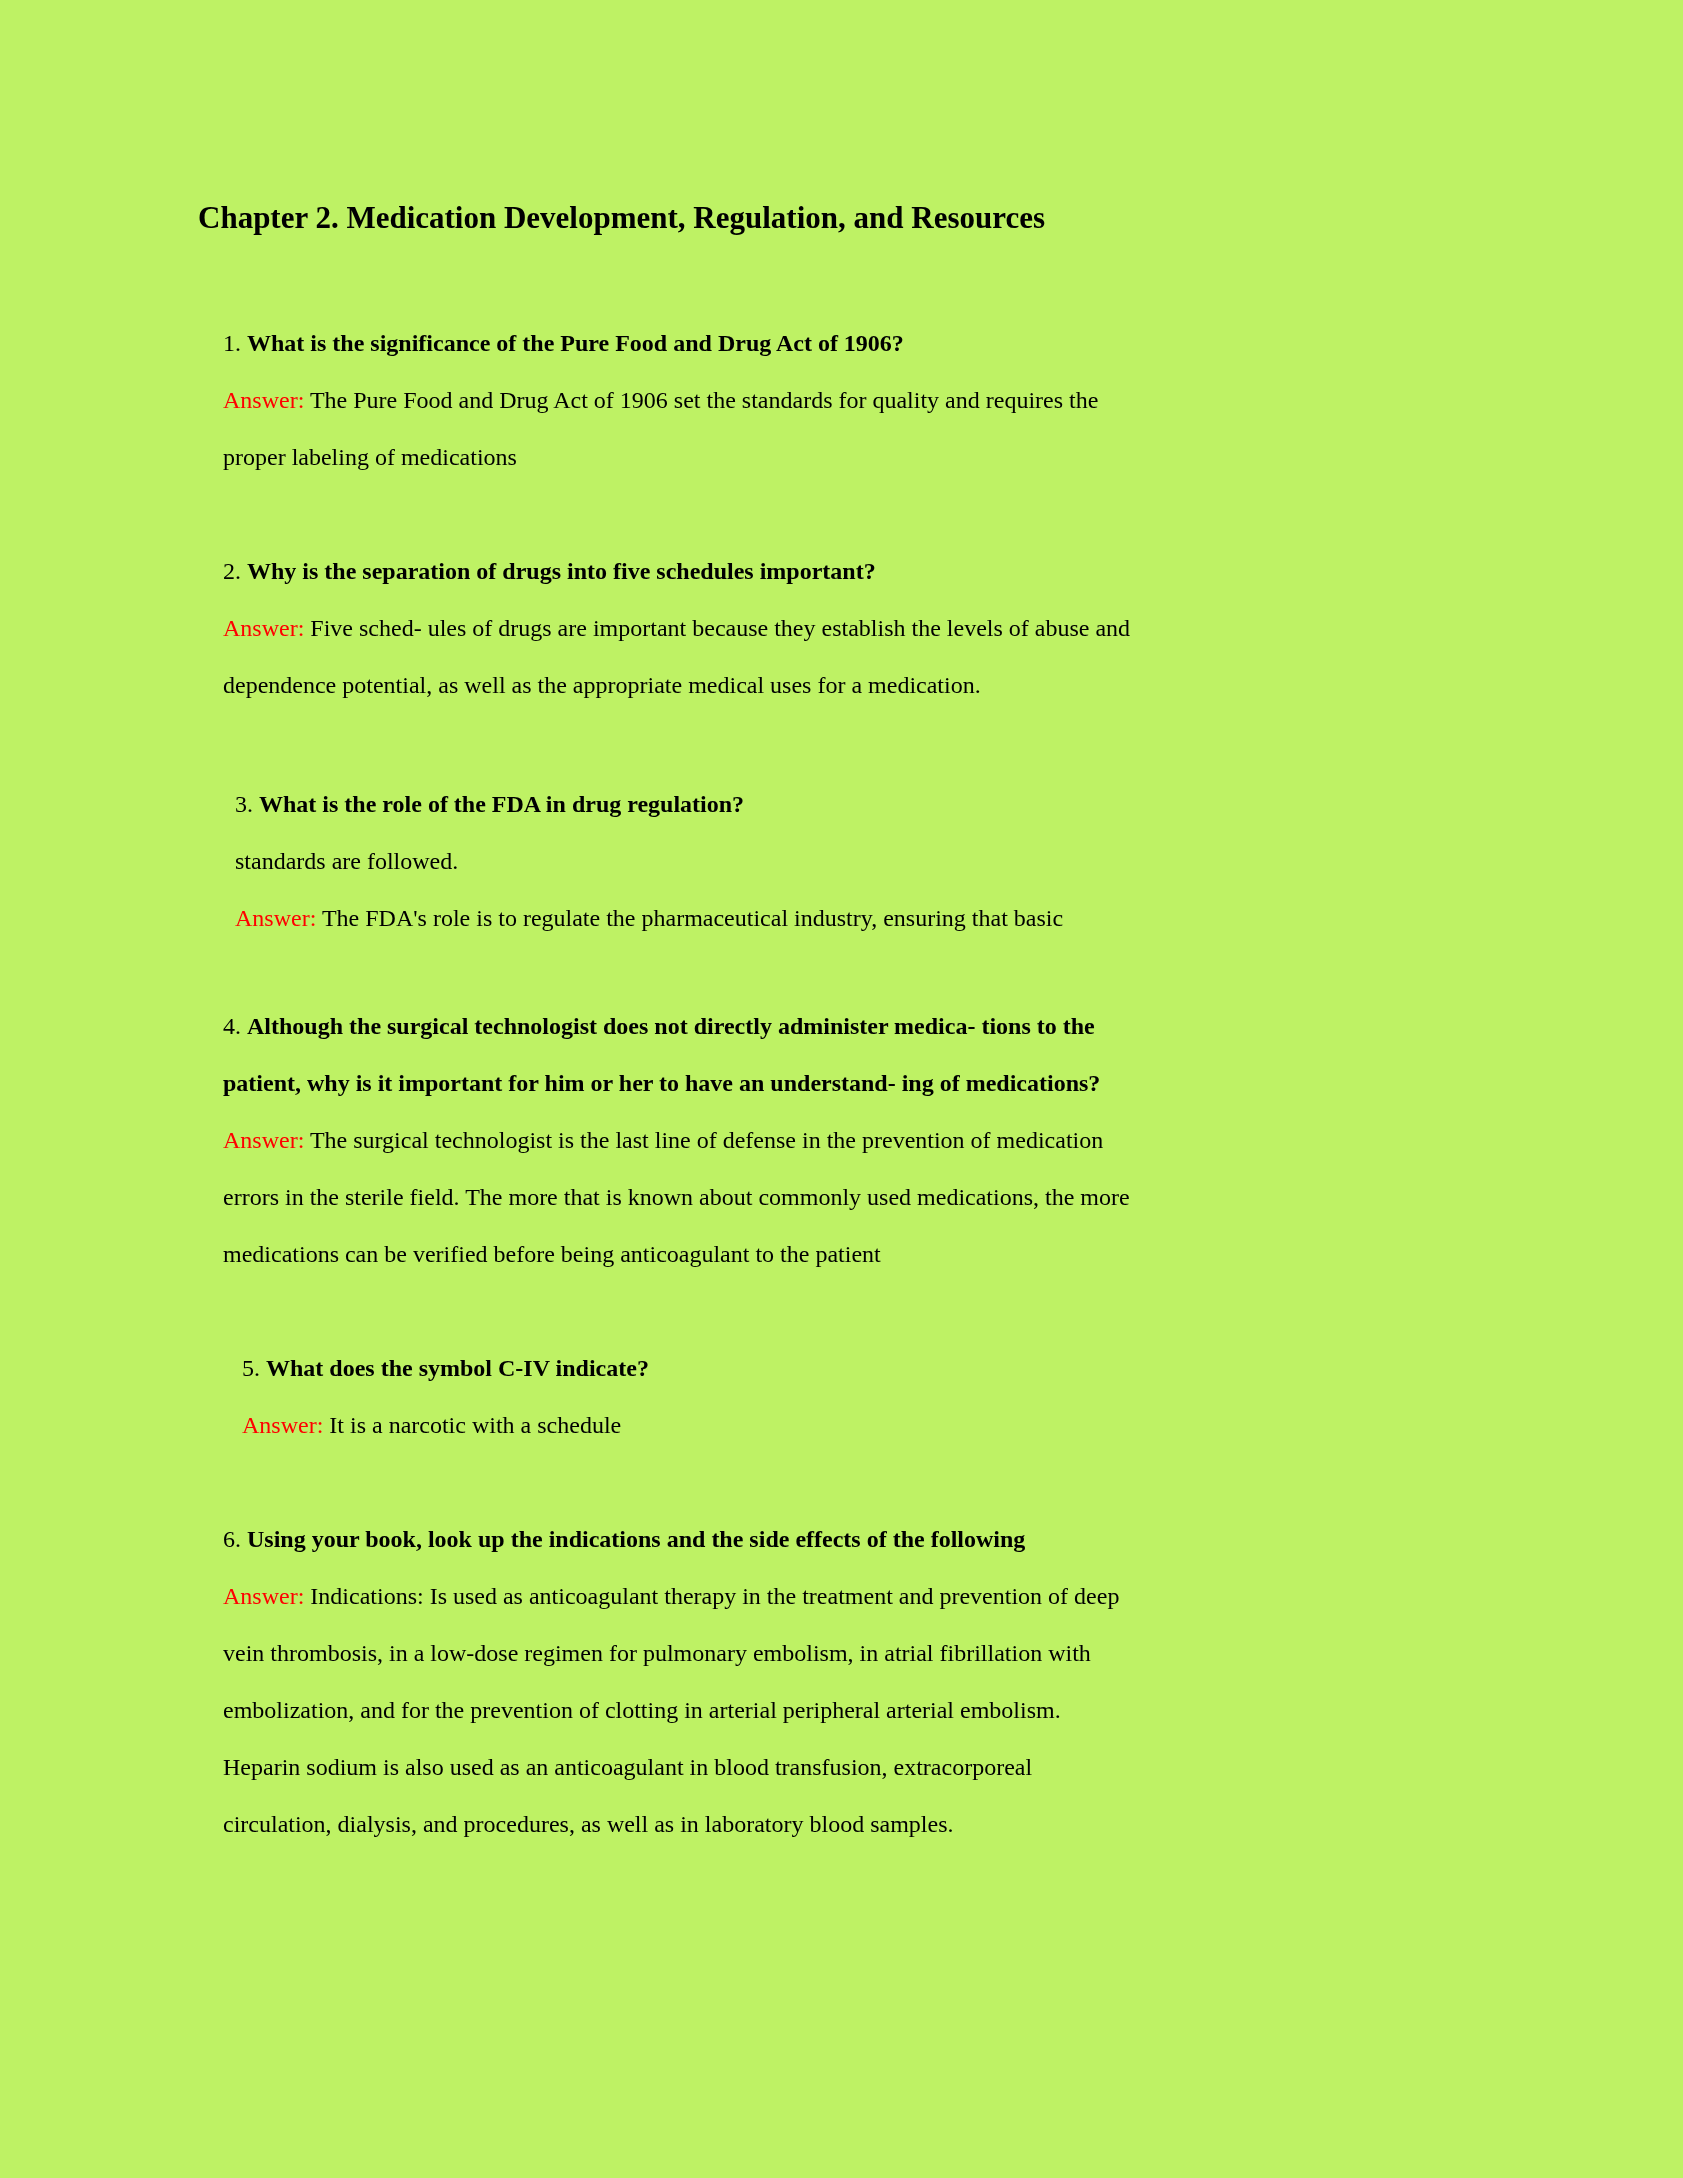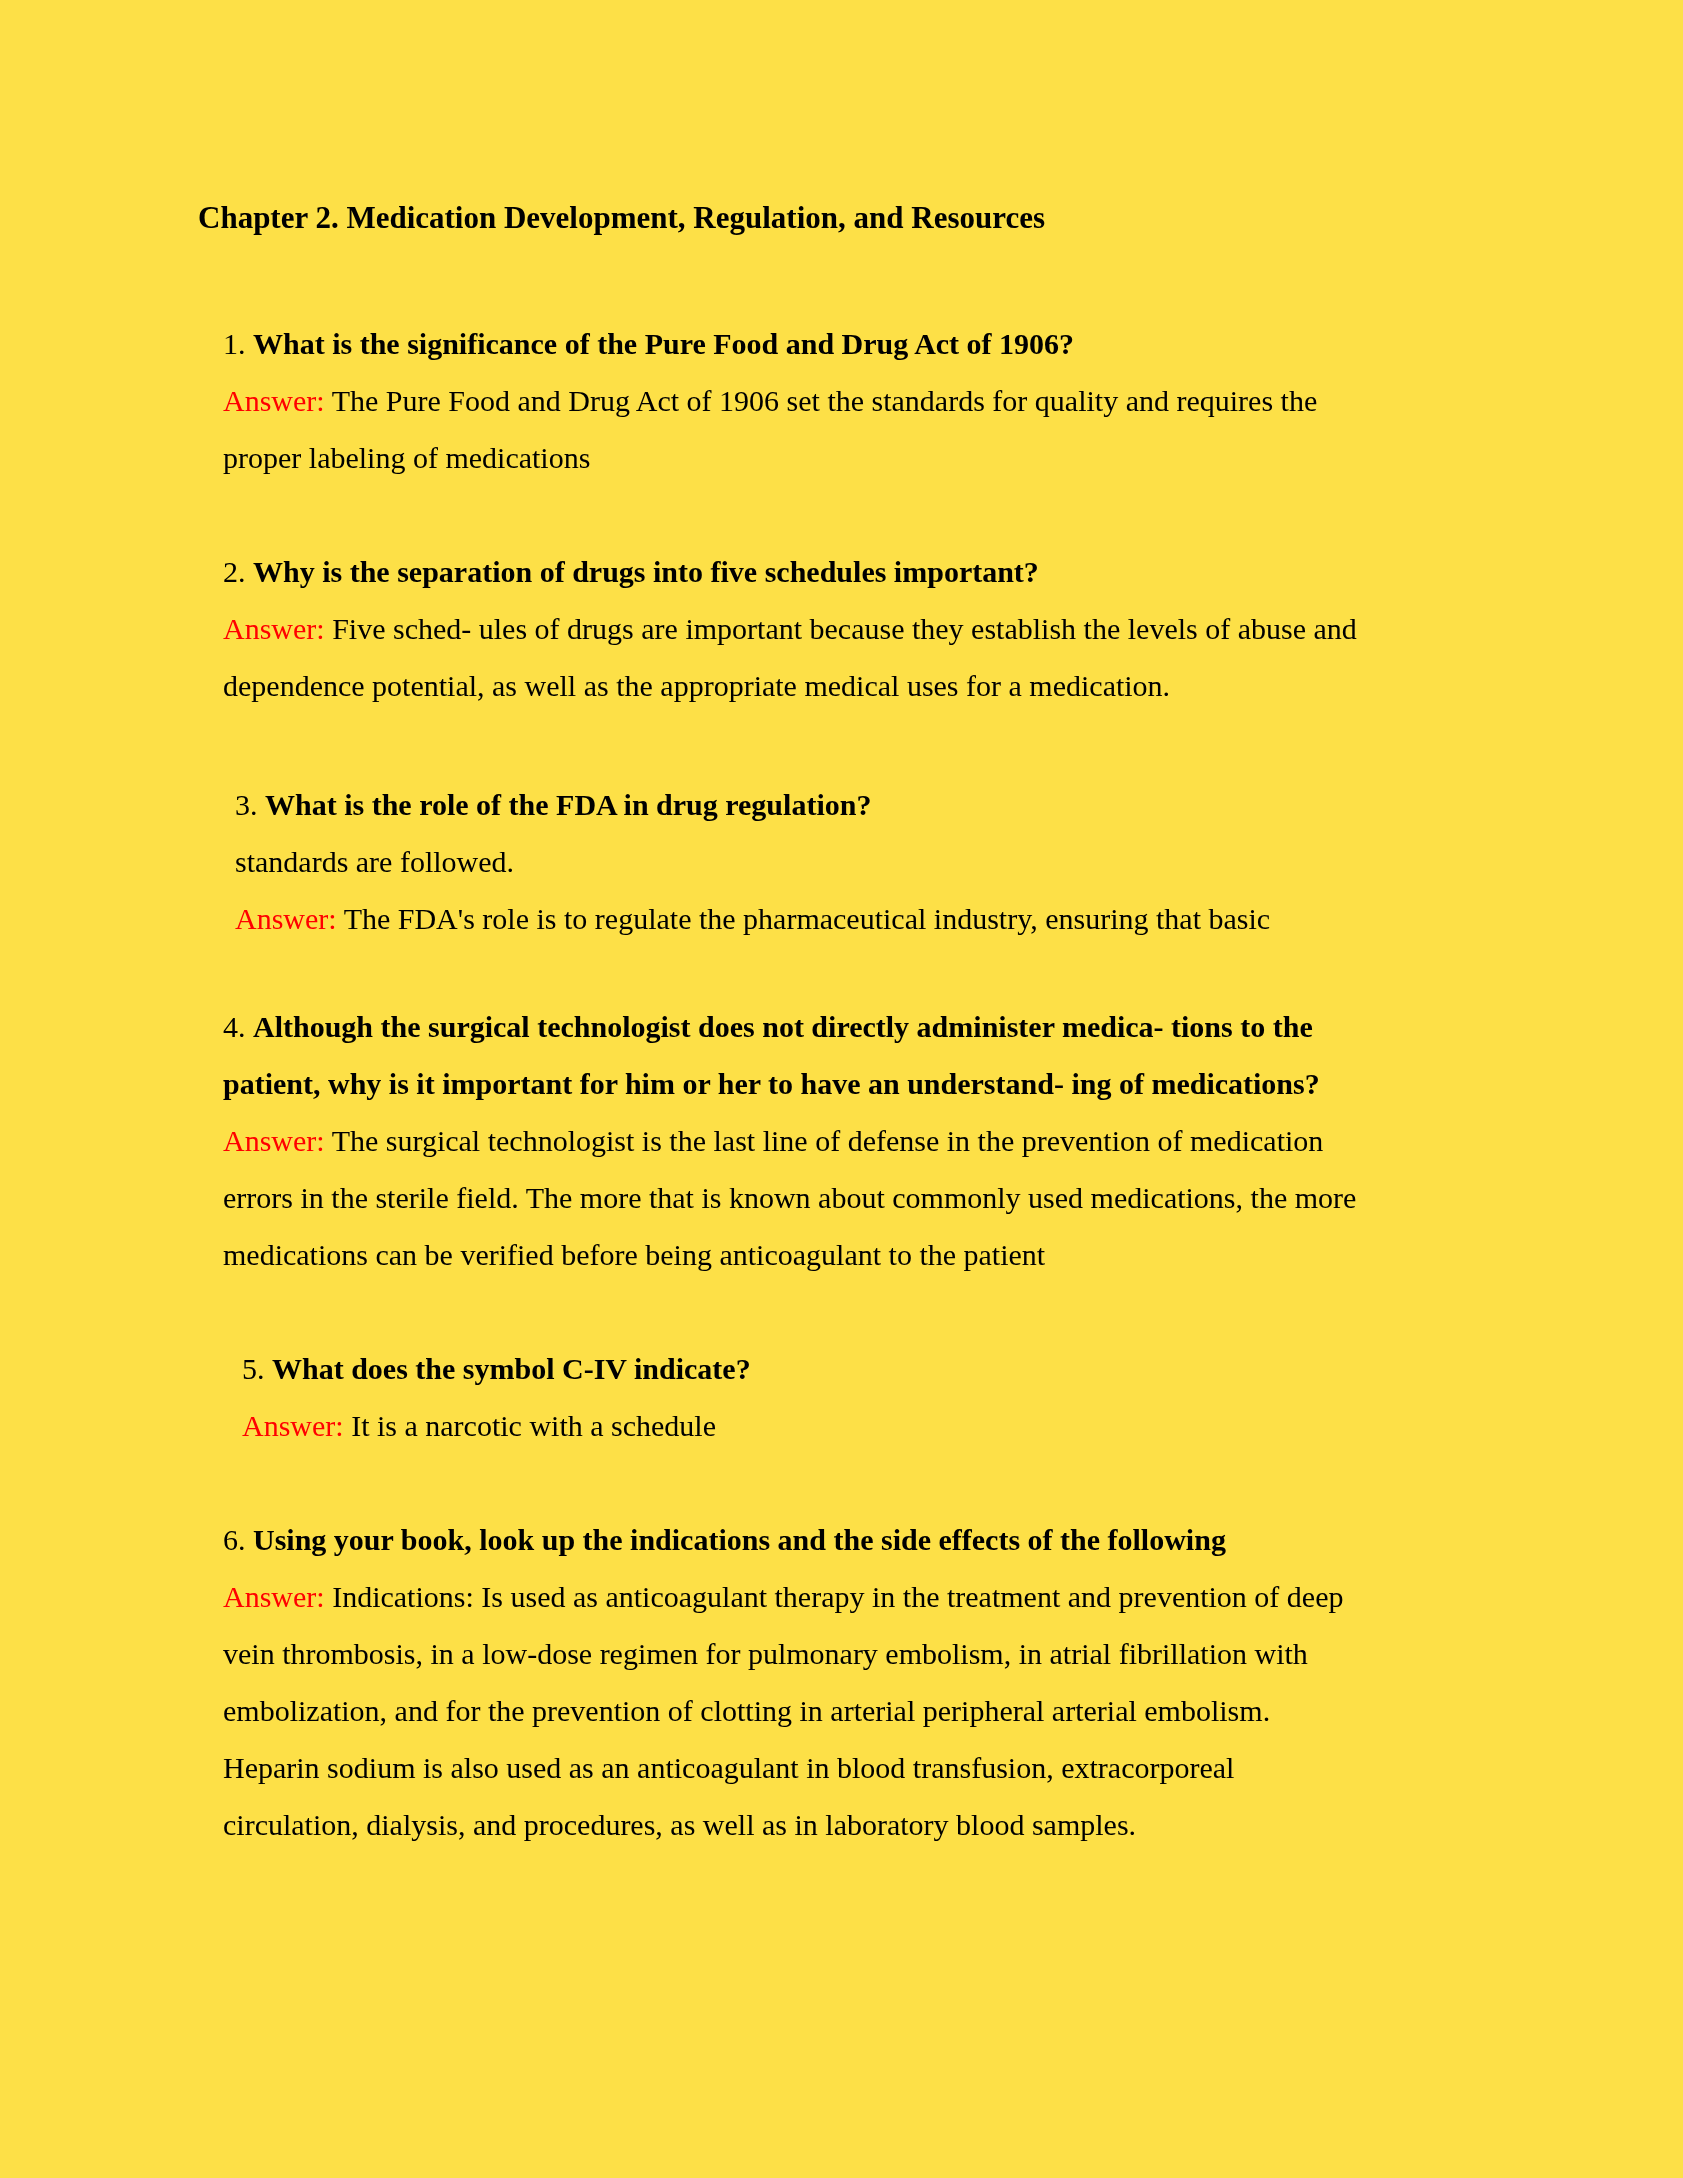--- a/index.html
+++ b/index.html
@@ -14,36 +14,36 @@
       overflow: hidden;
       font-family: "Liberation Serif", "DejaVu Serif", serif;
       color: #000000;
     }
     .page {
       position: absolute;
       left: 0;
       top: 0;
       width: 1683px;
       height: 2178px;
-      background: #fde047;
+      background: #bef264;
     }
     .title {
       position: absolute;
       left: 198px;
       top: 198px;
       font-size: 31px;
       font-weight: bold;
       line-height: 40px;
       white-space: nowrap;
     }
     .qa {
       position: absolute;
       left: 223px;
       width: 1287px;
-      font-size: 30px;
+      font-size: 24px;
       line-height: 57px;
     }
     .q-line {
       white-space: nowrap;
     }
     .q-num {
       font-weight: normal;
     }
     .q-text {
       font-weight: bold;

